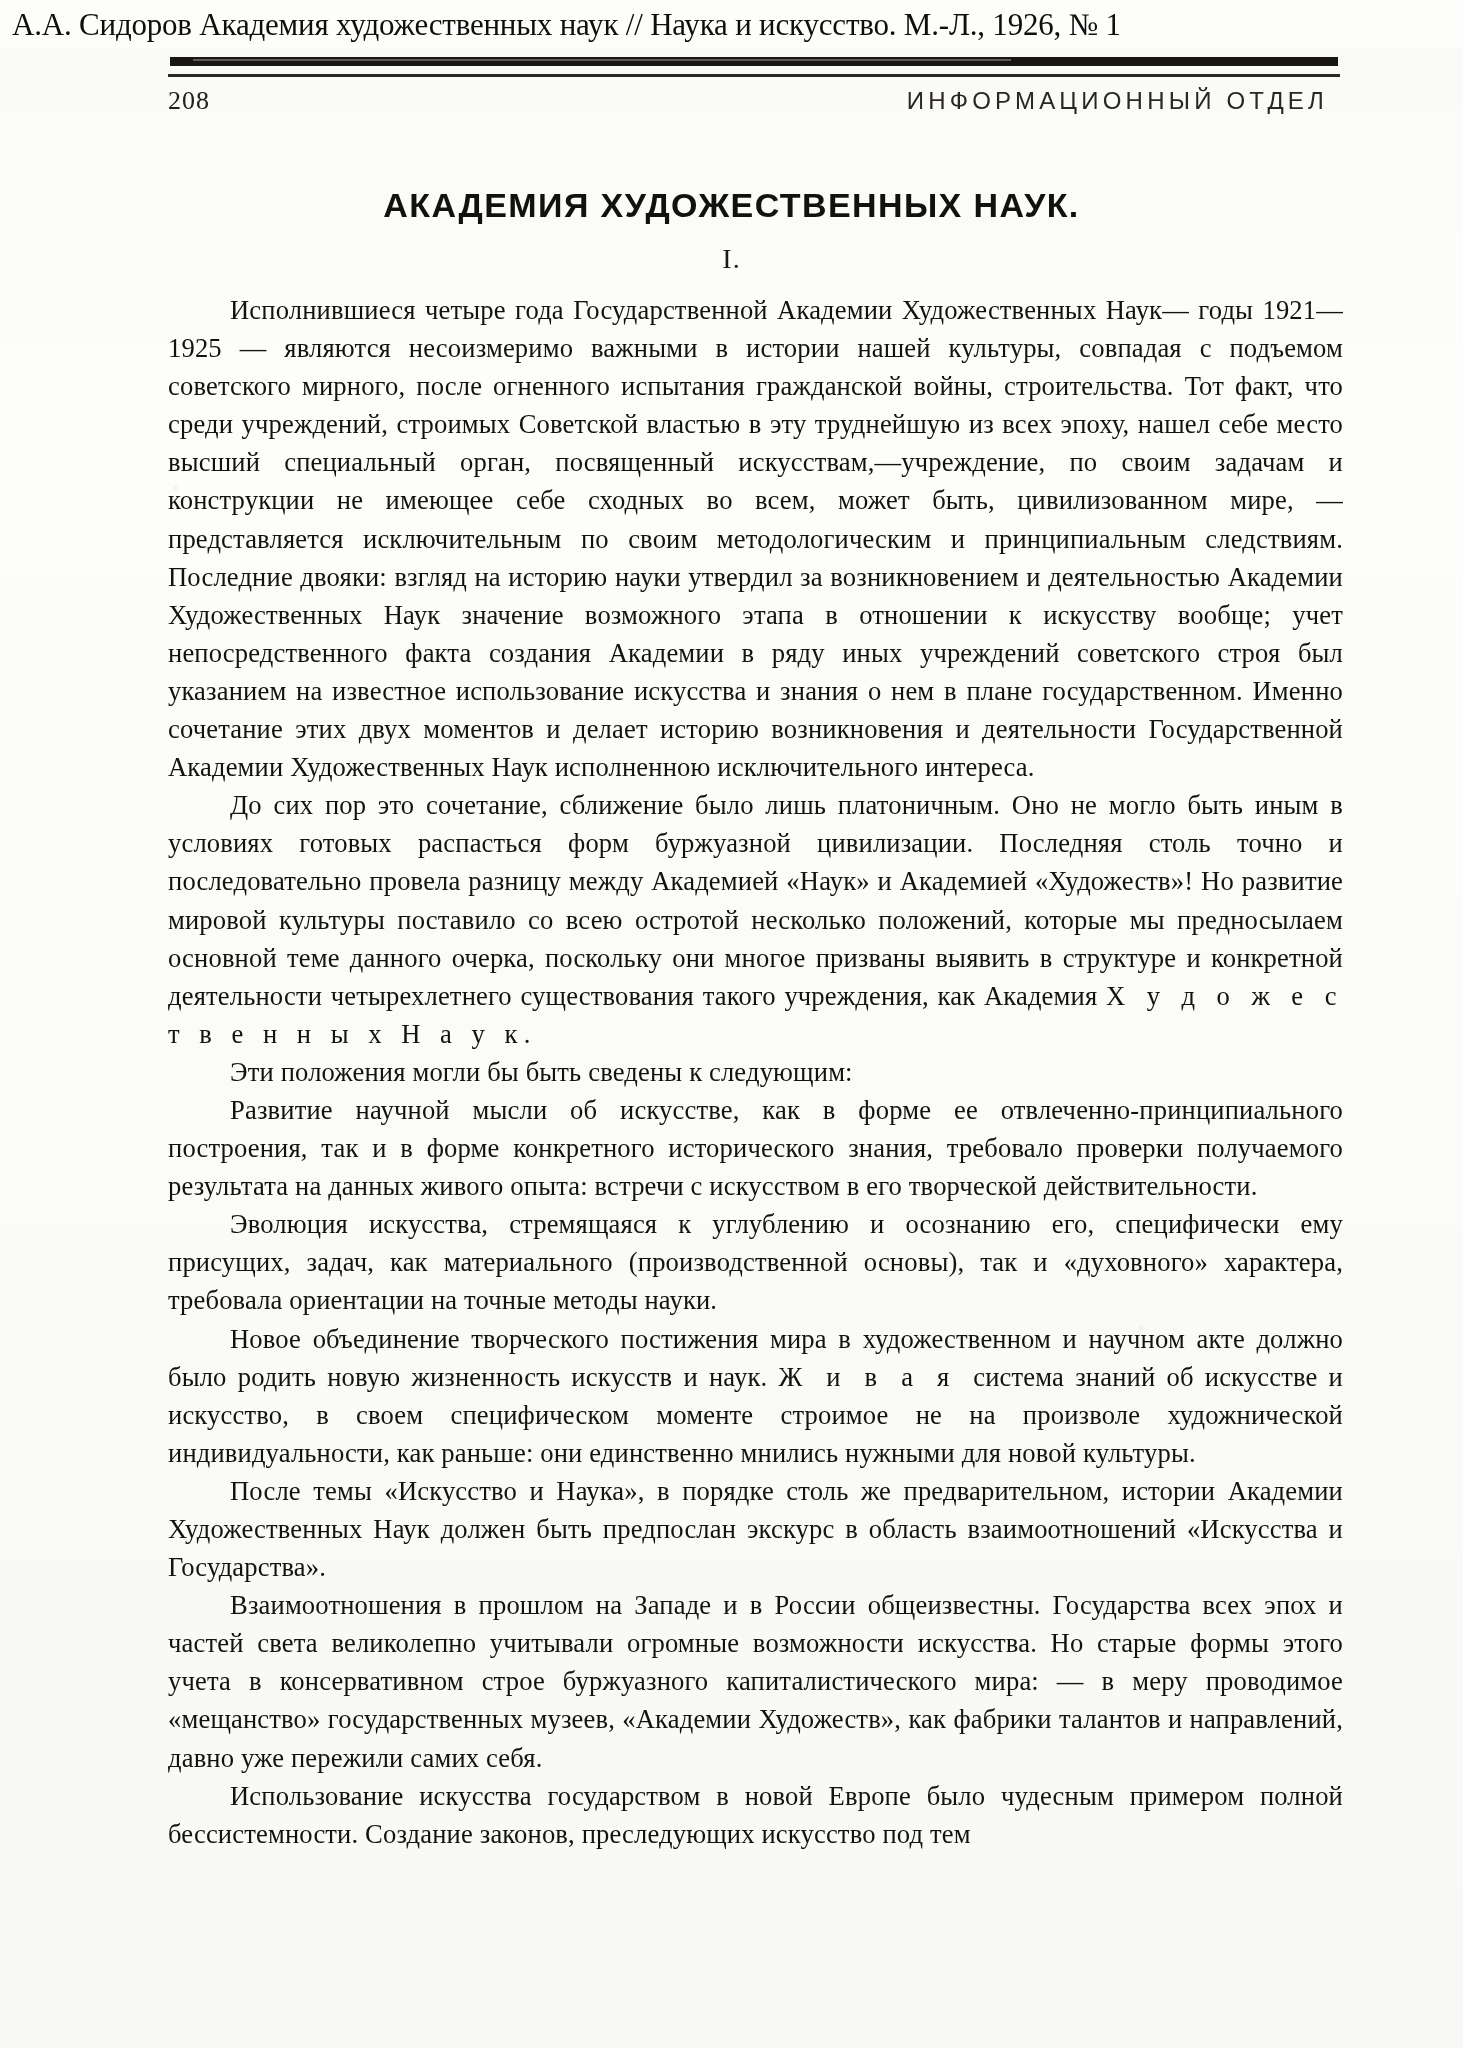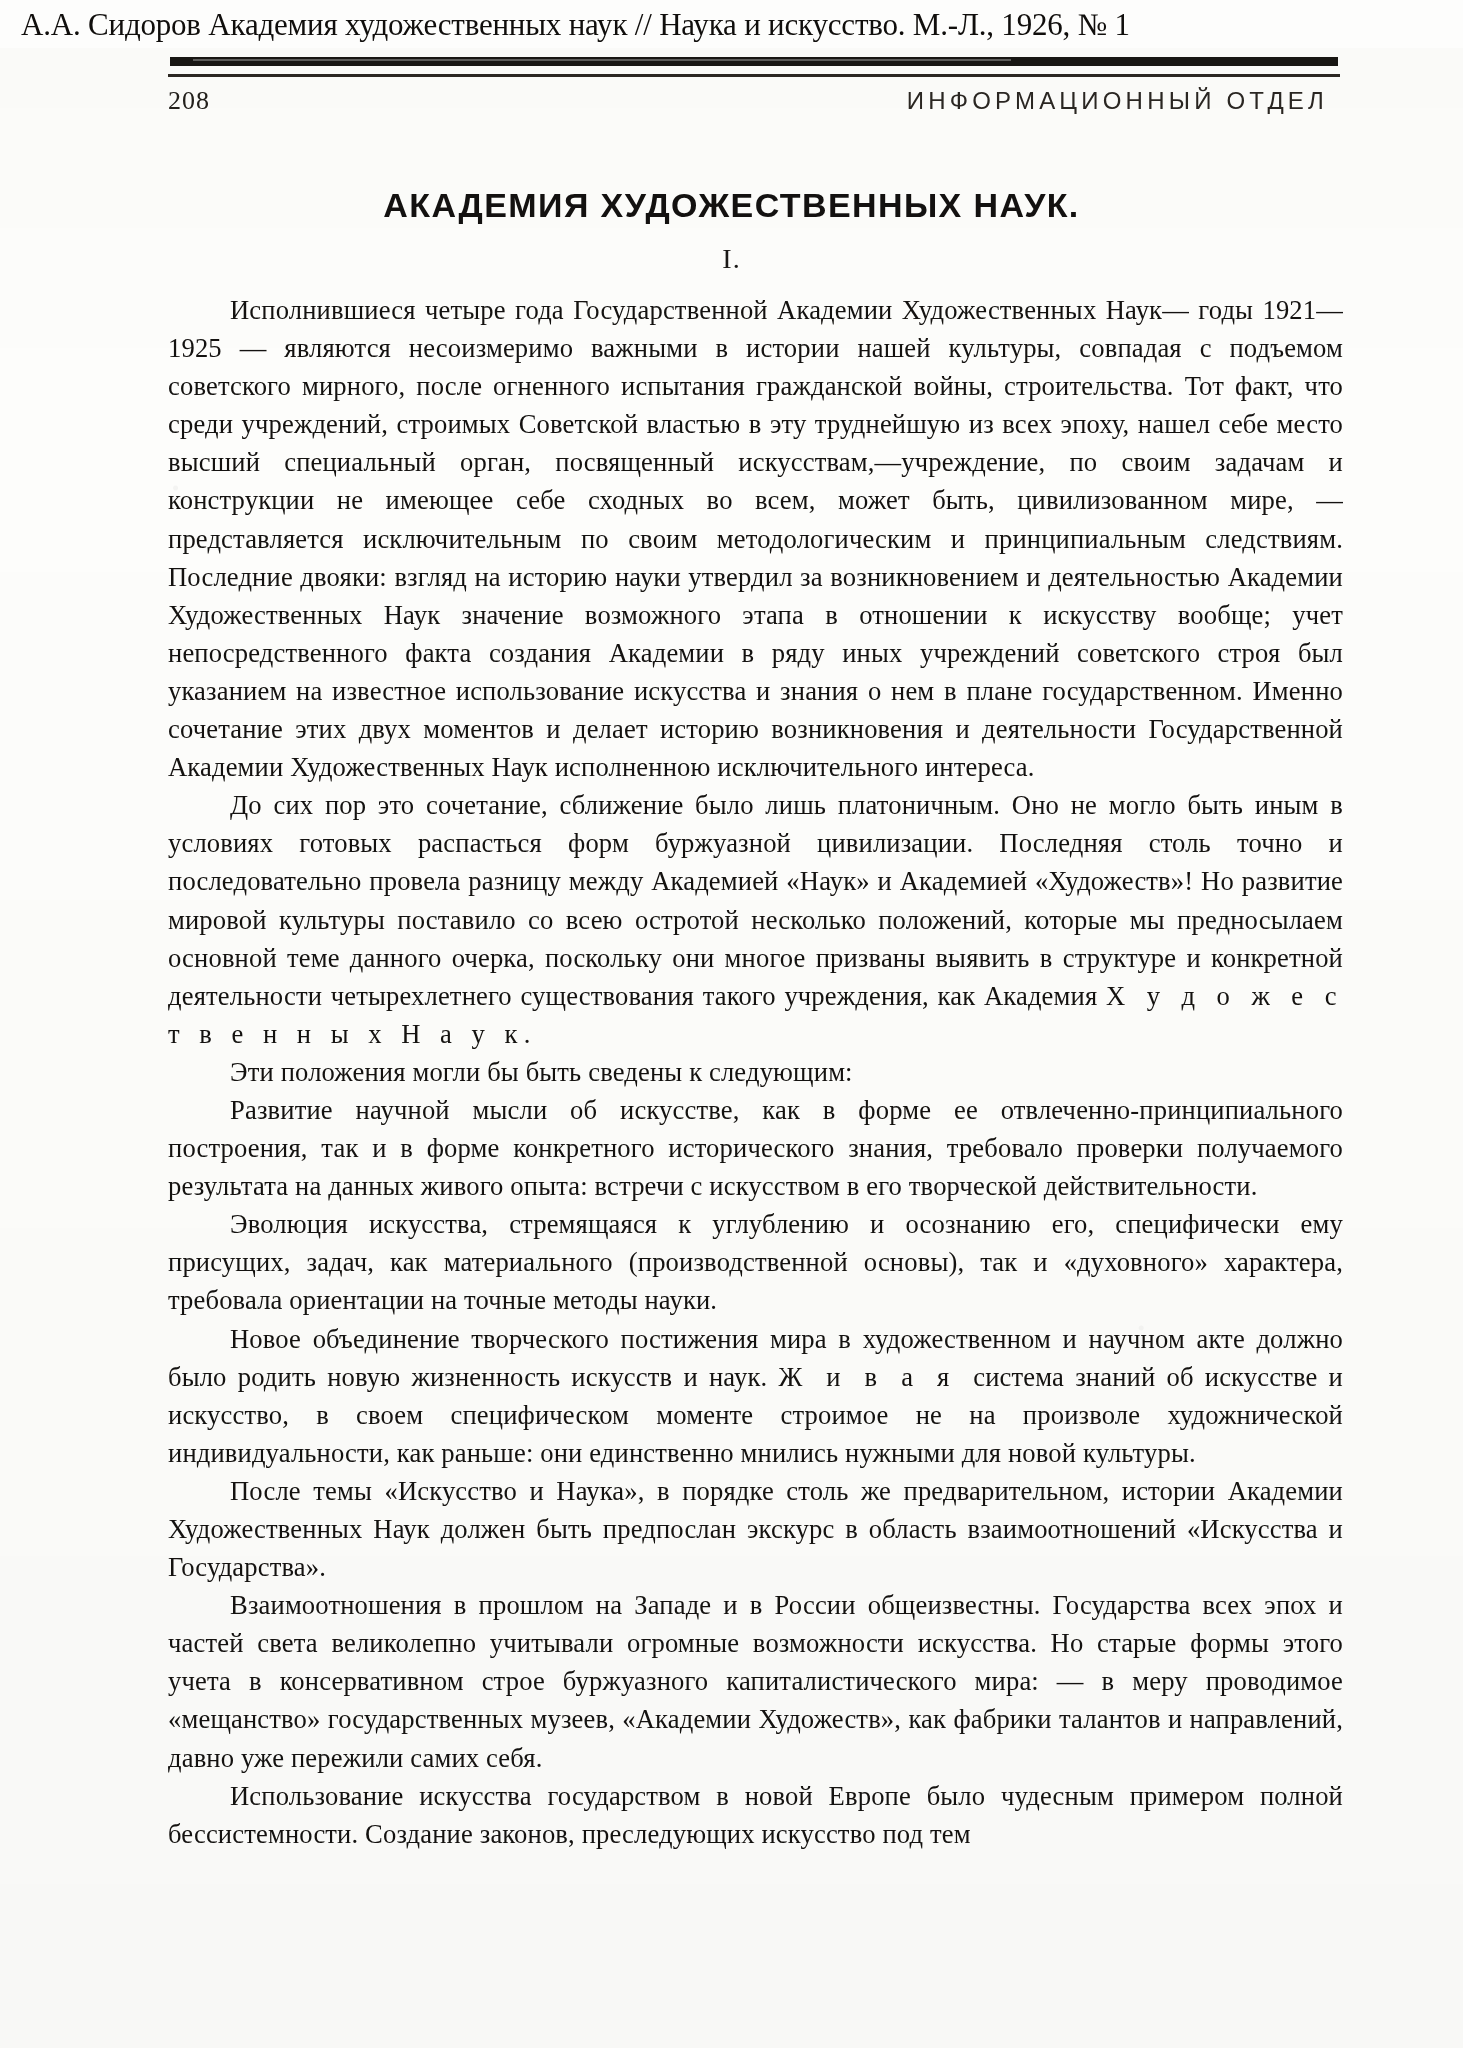--- a/index.html
+++ b/index.html
@@ -19,21 +19,21 @@
 
   
   .citation-bar {
     position: absolute;
     left: 0;
     top: 0;
     width: 1463px;
     height: 48px;
     display: flex;
     align-items: center;
-    padding-left: 21px;
+    padding-left: 12px;
     box-sizing: border-box;
   }
   .citation-text {
     font-family: "Liberation Serif", "DejaVu Serif", serif;
     font-size: 31px;
     line-height: 1;
     letter-spacing: -0.2px;
     color: #100e0c;
     white-space: nowrap;
   }

